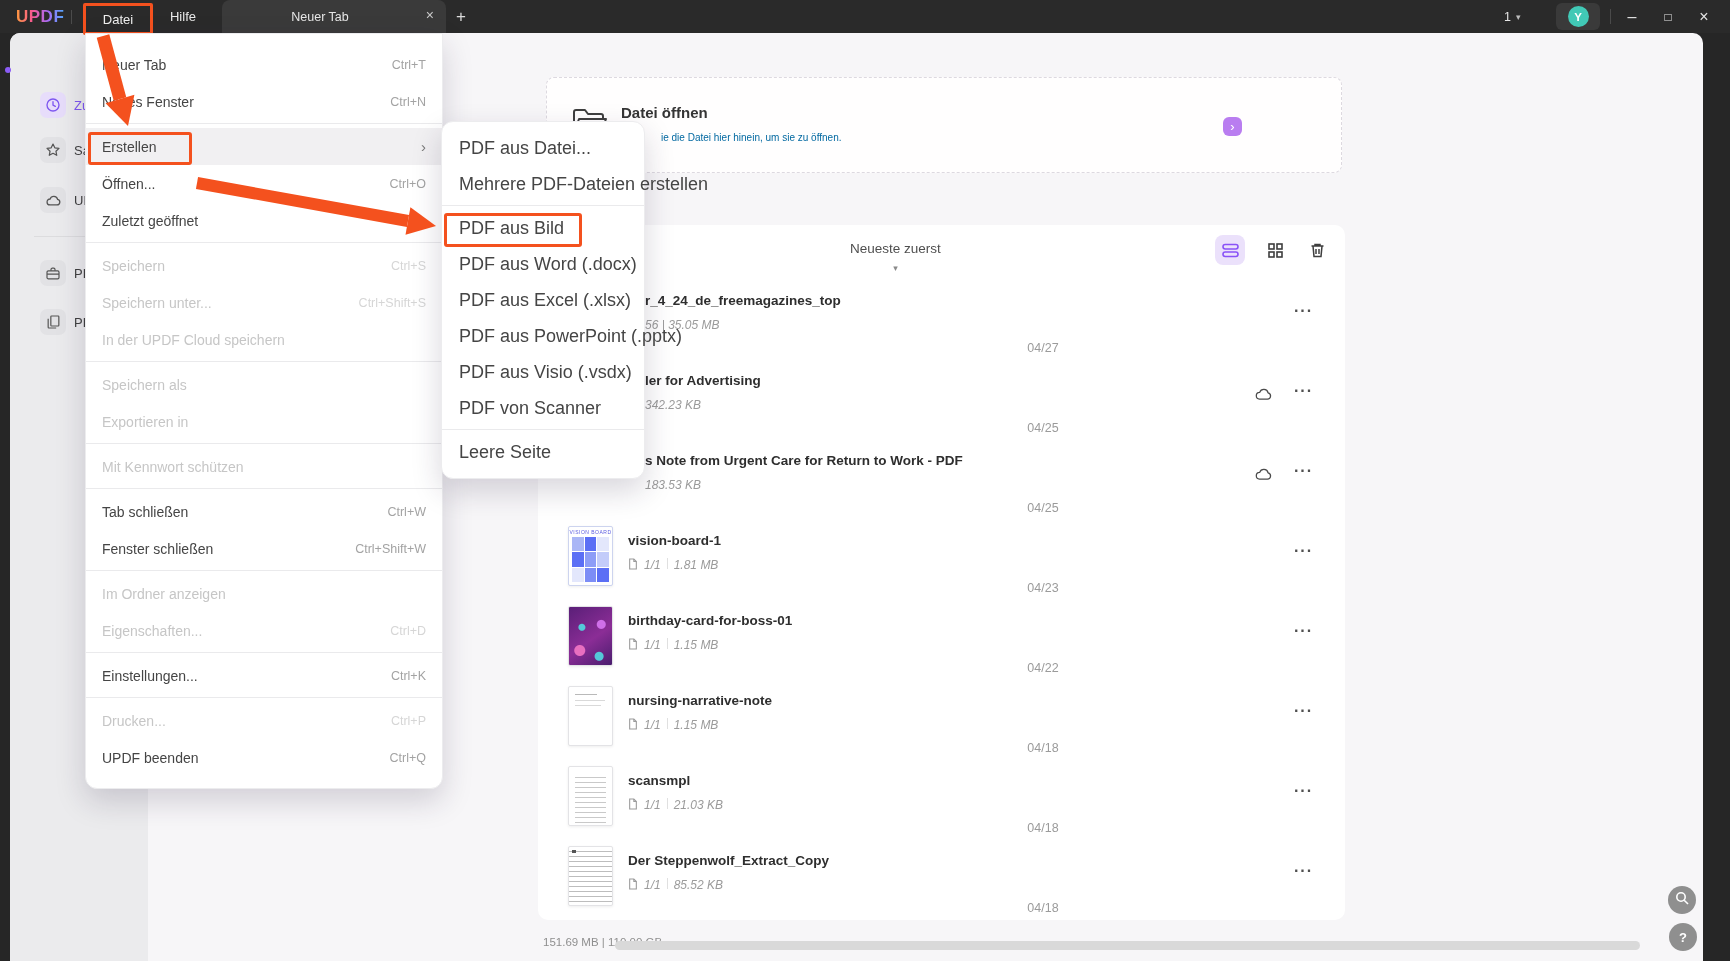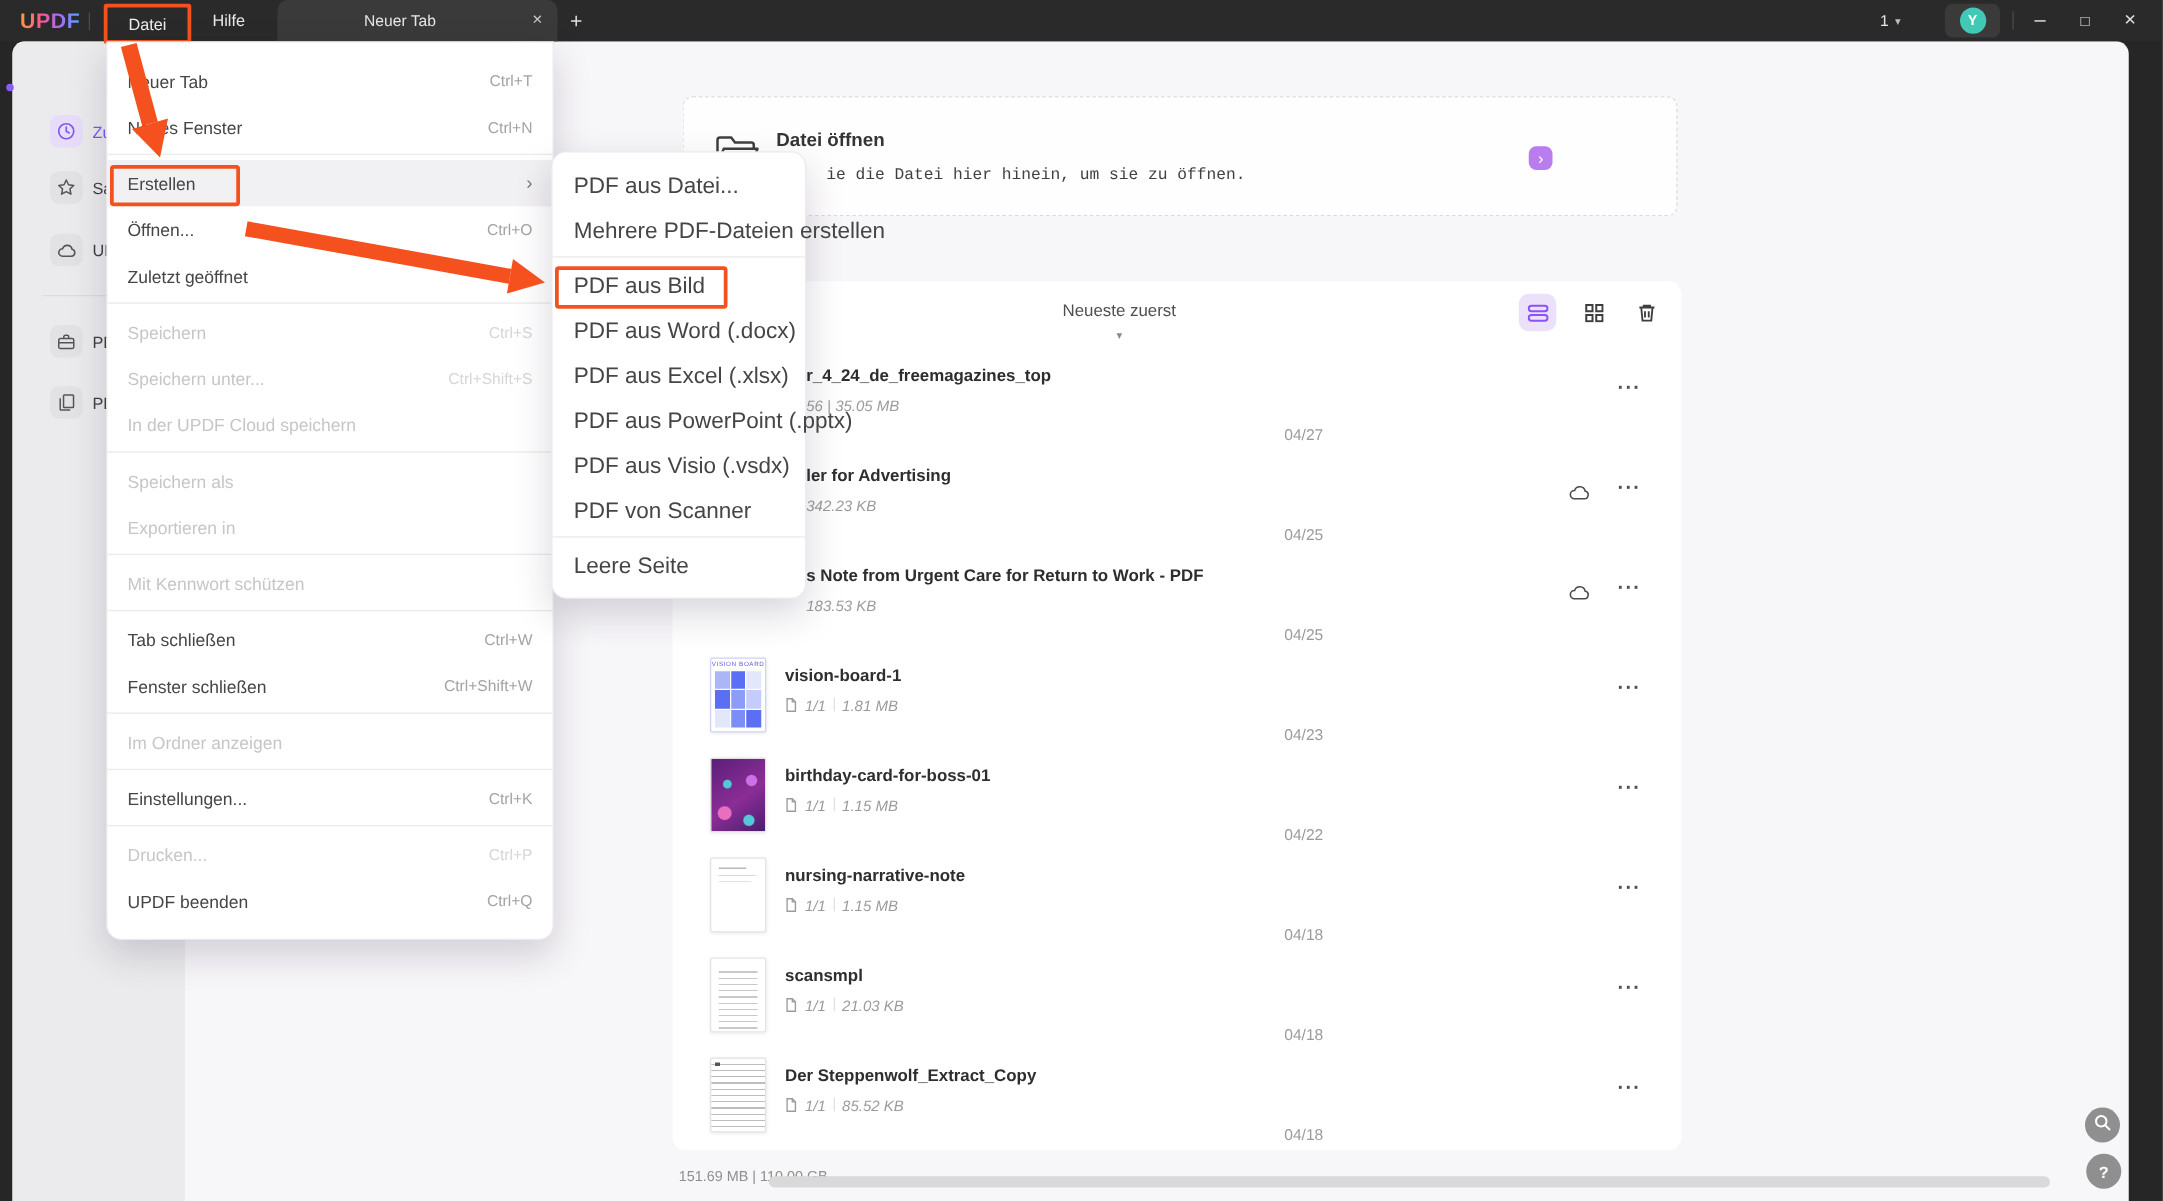--- a/index.html
+++ b/index.html
@@ -41,21 +41,21 @@
   .sb-lbl{font-size:13px;color:#3f3f3f;white-space:nowrap;}
   .sb-item.sel .sb-lbl{color:#7e57f0;}
   .sb-sep{position:absolute;left:24px;top:203px;width:108px;height:1px;background:#dcdcde;}
   .edge-dot{position:absolute;left:5px;top:67px;width:6px;height:6px;border-radius:50%;background:#8b5cf6;z-index:3;}
 
   
   .opencard{position:absolute;left:546px;top:77px;width:794px;height:94px;background:#fffefe;
             border:1.5px dashed #ddd9e0;border-radius:8px;z-index:2;}
   .opencard .fold{position:absolute;left:24px;top:28px;color:#3f3f3f;}
   .opencard .octitle{position:absolute;left:74px;top:26px;font-size:15px;font-weight:bold;color:#353535;}
-  .opencard .ochint{position:absolute;left:114px;top:54px;font-size:13px;color:#404040;font-family:Liberation Mono, monospace;}
+  .opencard .ochint{position:absolute;left:114px;top:54px;font-size:10px;color:#0369a1;}
   .opencard .pbtn{position:absolute;left:676px;top:39px;width:19px;height:19px;border-radius:6px;background:#b97df0;
             color:#fff;display:flex;align-items:center;justify-content:center;font-size:13px;}
 
   
   .panel{position:absolute;left:538px;top:225px;width:807px;height:695px;background:#fff;border-radius:10px;z-index:2;}
   .sortctl{position:absolute;left:312px;top:16px;display:flex;align-items:center;gap:7px;font-size:13.5px;color:#4f4f4f;flex-direction:column;}
   .sortctl .caret{font-size:9px;color:#8a8a8a;}
   .tgl{position:absolute;top:10px;width:30px;height:30px;border-radius:8px;display:flex;align-items:center;justify-content:center;color:#3e3e3e;}
   .tgl.active{background:#ebe1fb;color:#8a53f7;}
   #rows{position:absolute;left:0;top:50px;width:807px;}
@@ -419,20 +419,24 @@
         <span class="sc">Ctrl+W</span>
       </div>
       <div class="mi">
         <span class="lbl">Fenster schließen</span>
         <span class="sc">Ctrl+Shift+W</span>
       </div>
       <div class="msep"></div>
       <div class="mi disabled">
         <span class="lbl">Im Ordner anzeigen</span>
       </div>
+      <div class="mi disabled">
+        <span class="lbl">Eigenschaften...</span>
+        <span class="sc">Ctrl+D</span>
+      </div>
       <div class="msep"></div>
       <div class="mi">
         <span class="lbl">Einstellungen...</span>
         <span class="sc">Ctrl+K</span>
       </div>
       <div class="msep"></div>
       <div class="mi disabled">
         <span class="lbl">Drucken...</span>
         <span class="sc">Ctrl+P</span>
       </div>

